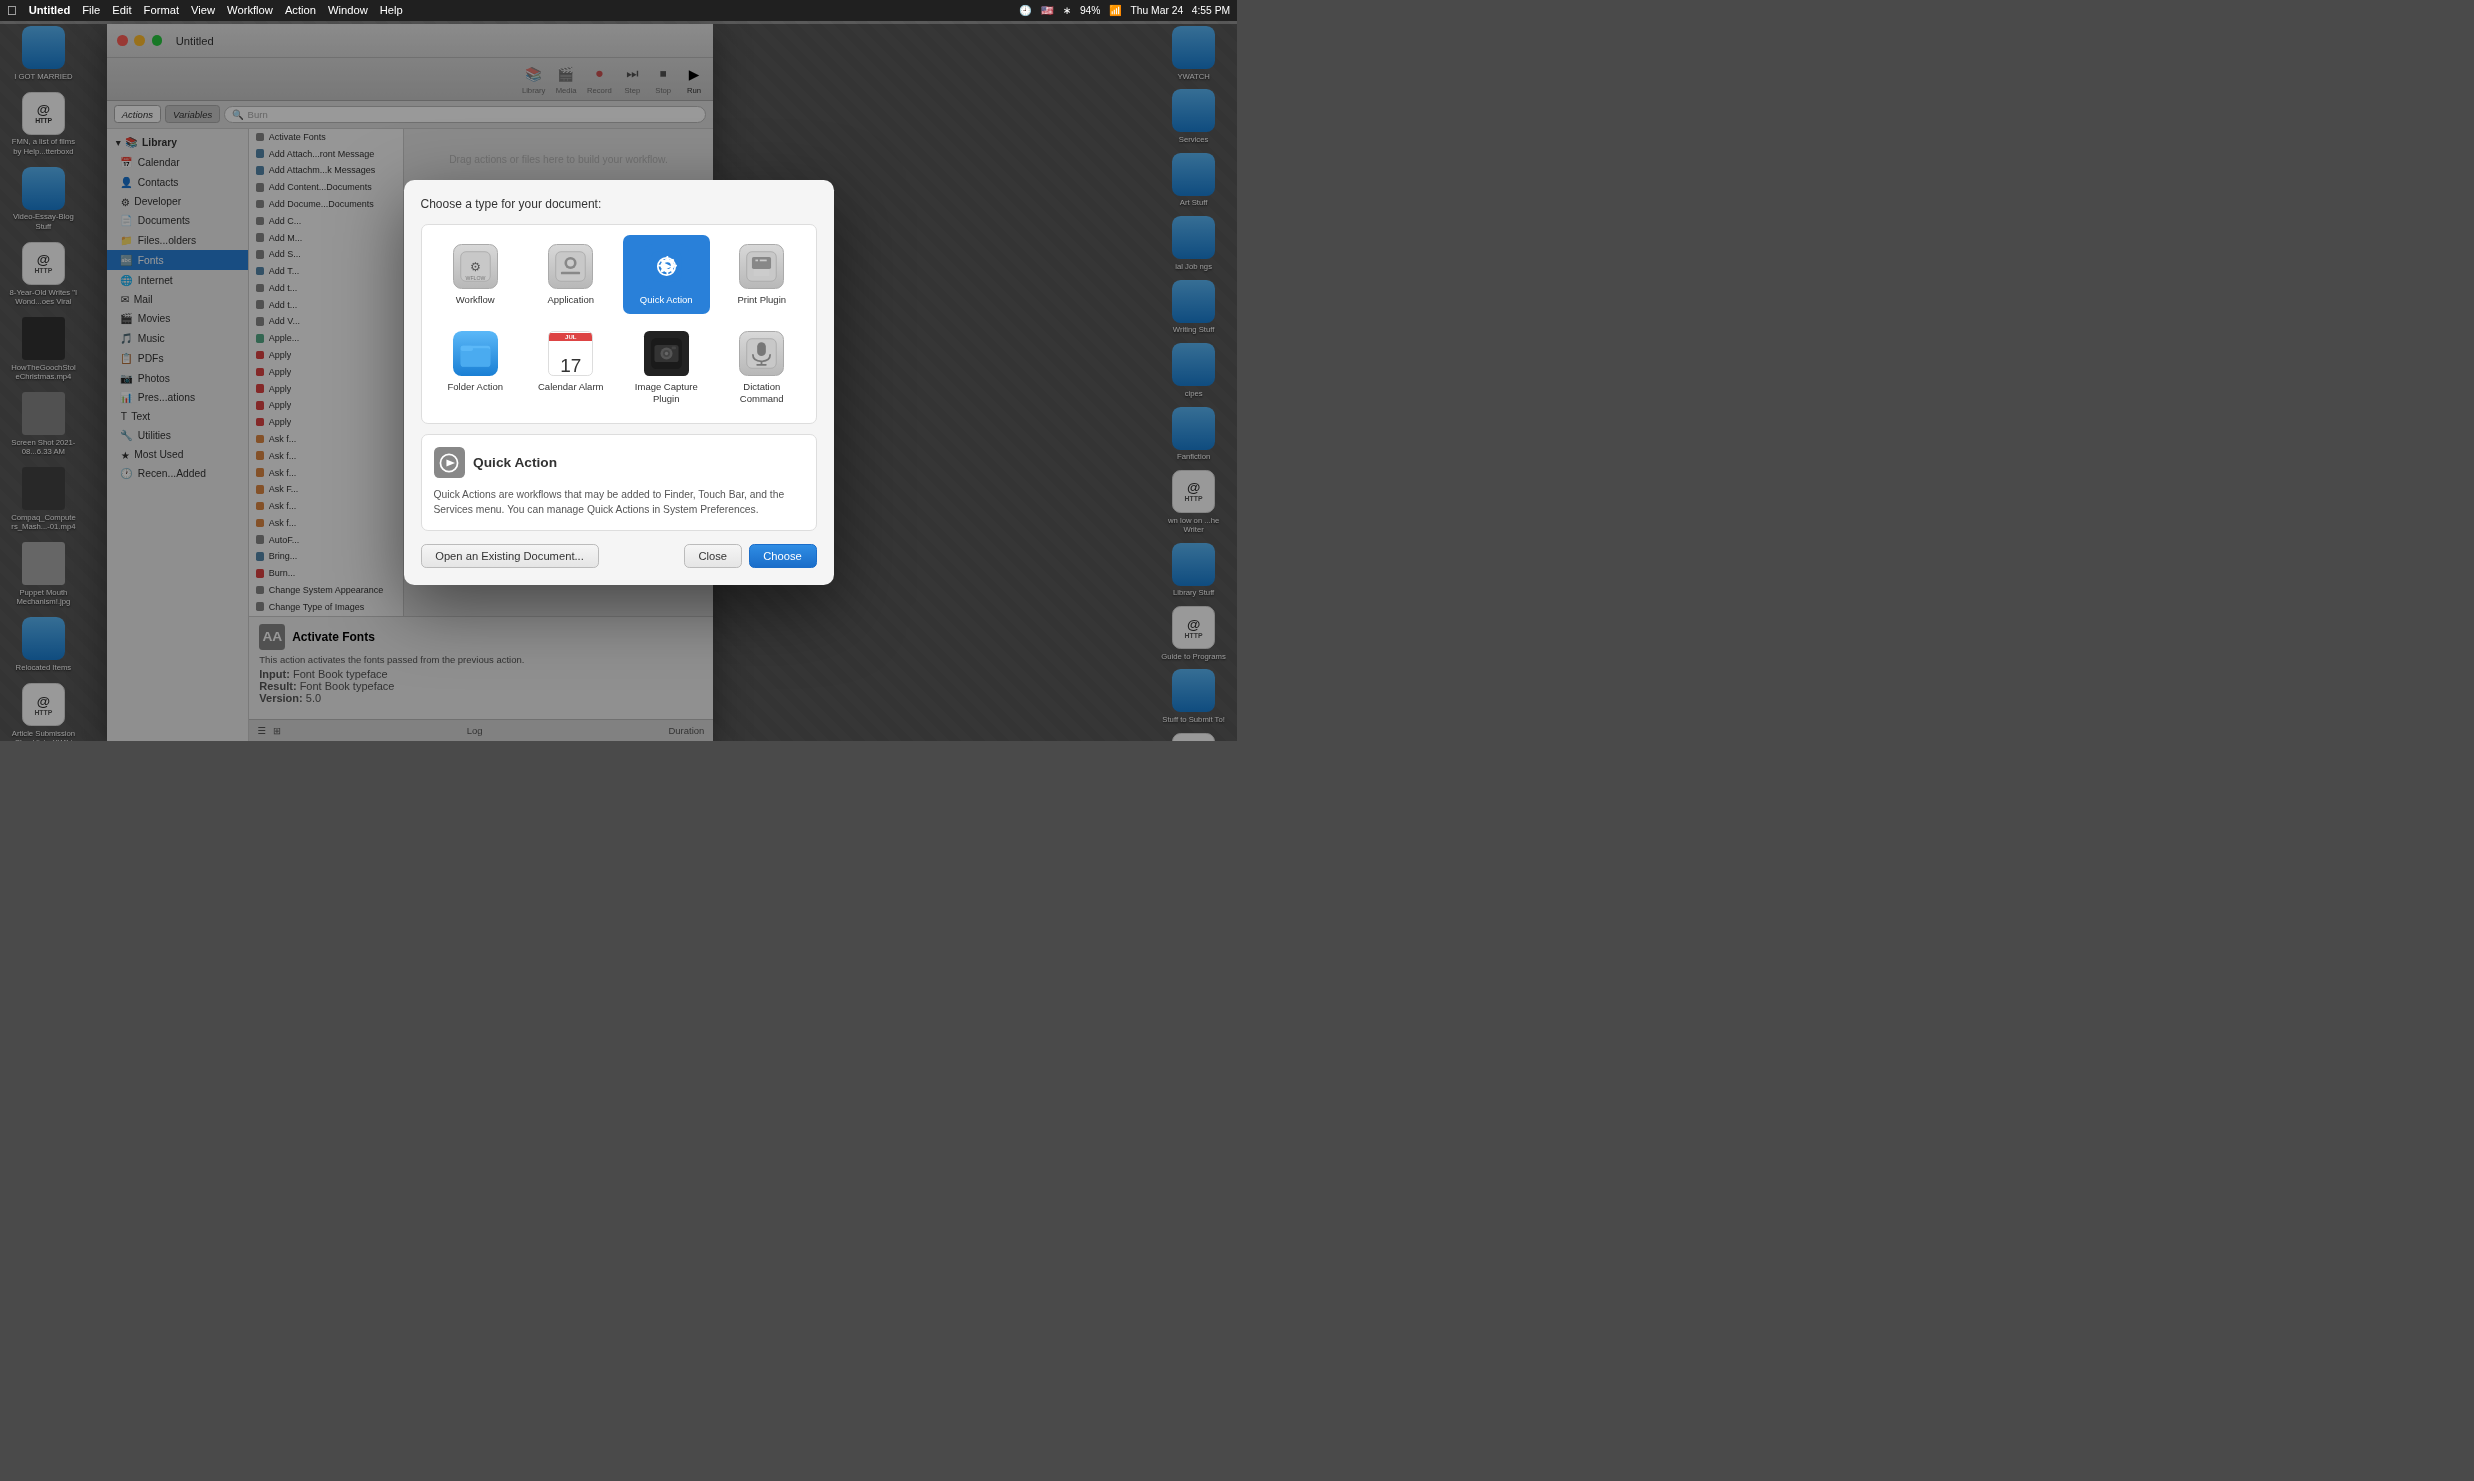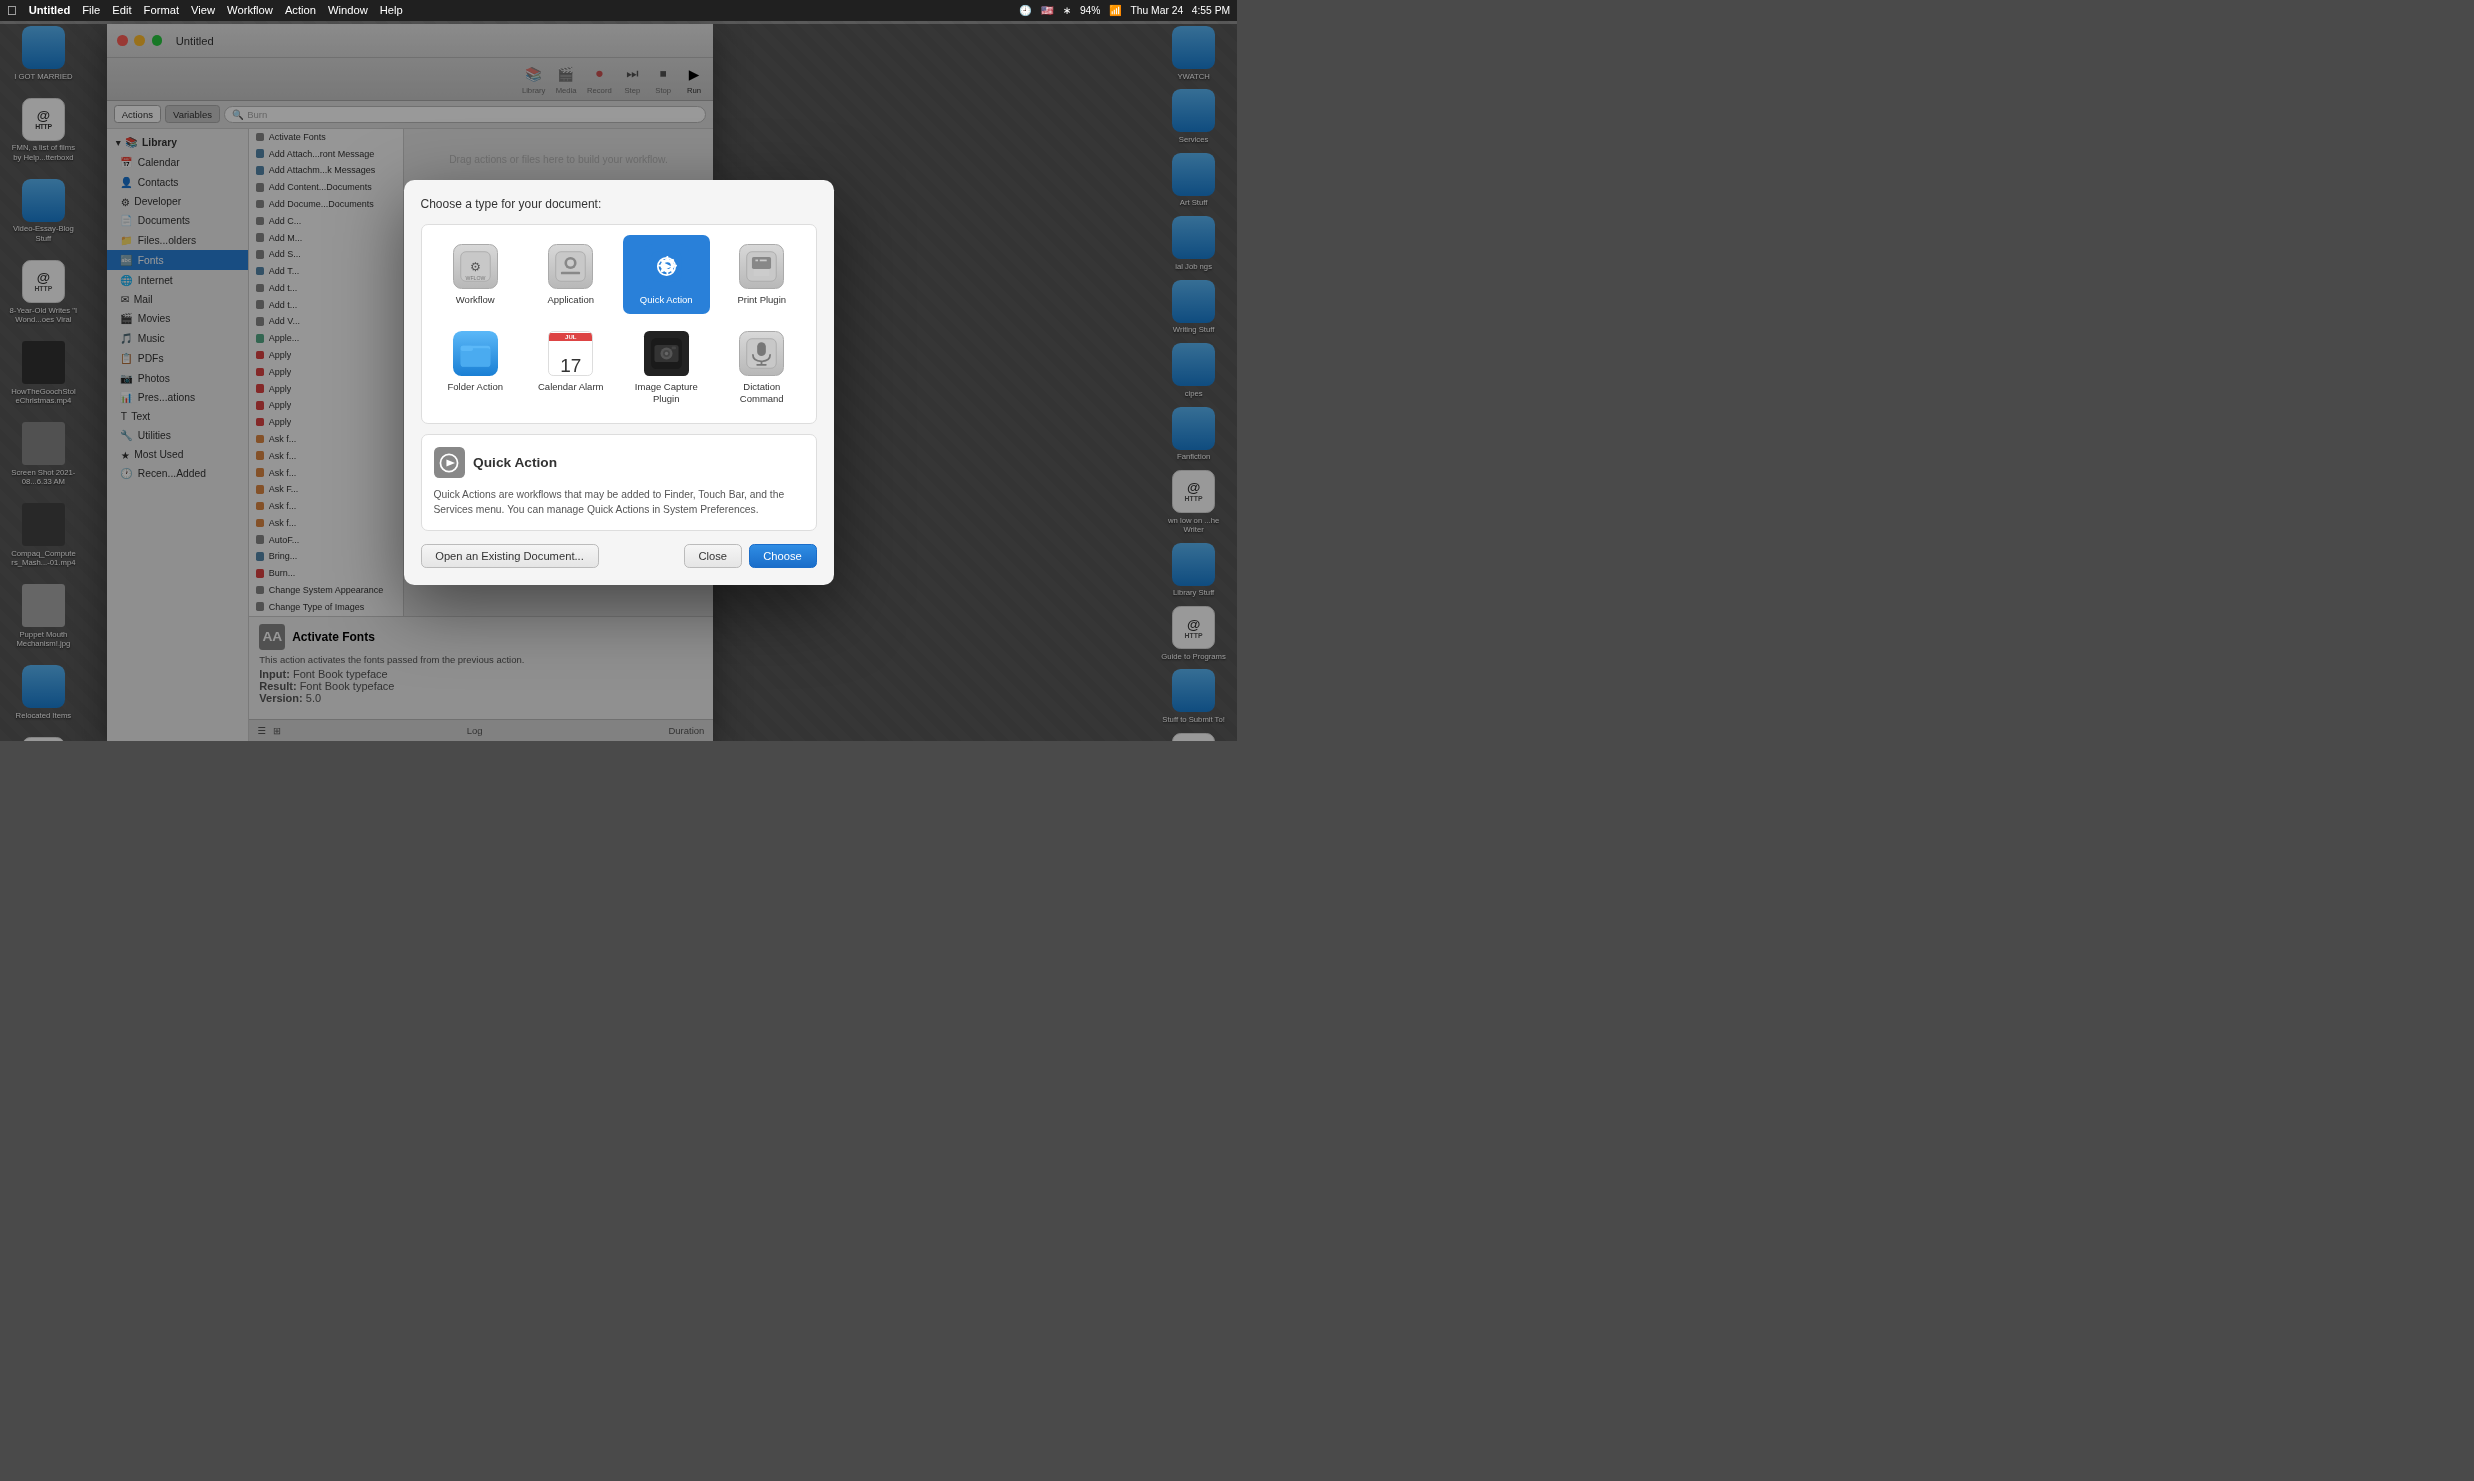--- a/index.html
+++ b/index.html
@@ -45,21 +45,21 @@
     }
 
     
     .desktop-icons-left {
       position: absolute;
       top: 26px;
       left: 6.9px;
       width: 73px;
       display: flex;
       flex-direction: column;
-      gap: 17px;
+      gap: 11px;
       z-index: 10;
     }
     .desktop-icons-right {
       position: absolute;
       top: 26px;
       right: 6.9px;
       width: 73px;
       display: flex;
       flex-direction: column;
       gap: 8.6px;
@@ -185,20 +185,21 @@
       flex-shrink: 0;
     }
     .tab-btn {
       padding: 2.6px 6.9px;
       font-size: 9.5px;
       background: #c8c8c8;
       border: 0.9px solid #aaa;
       border-radius: 3.4px;
       cursor: pointer;
       color: #333;
+      font-style: italic;
     }
     .tab-btn.active {
       background: #fff;
     }
 
     .search-box {
       flex: 1;
       height: 17px;
       border-radius: 8.6px;
       border: 0.9px solid #bbb;

